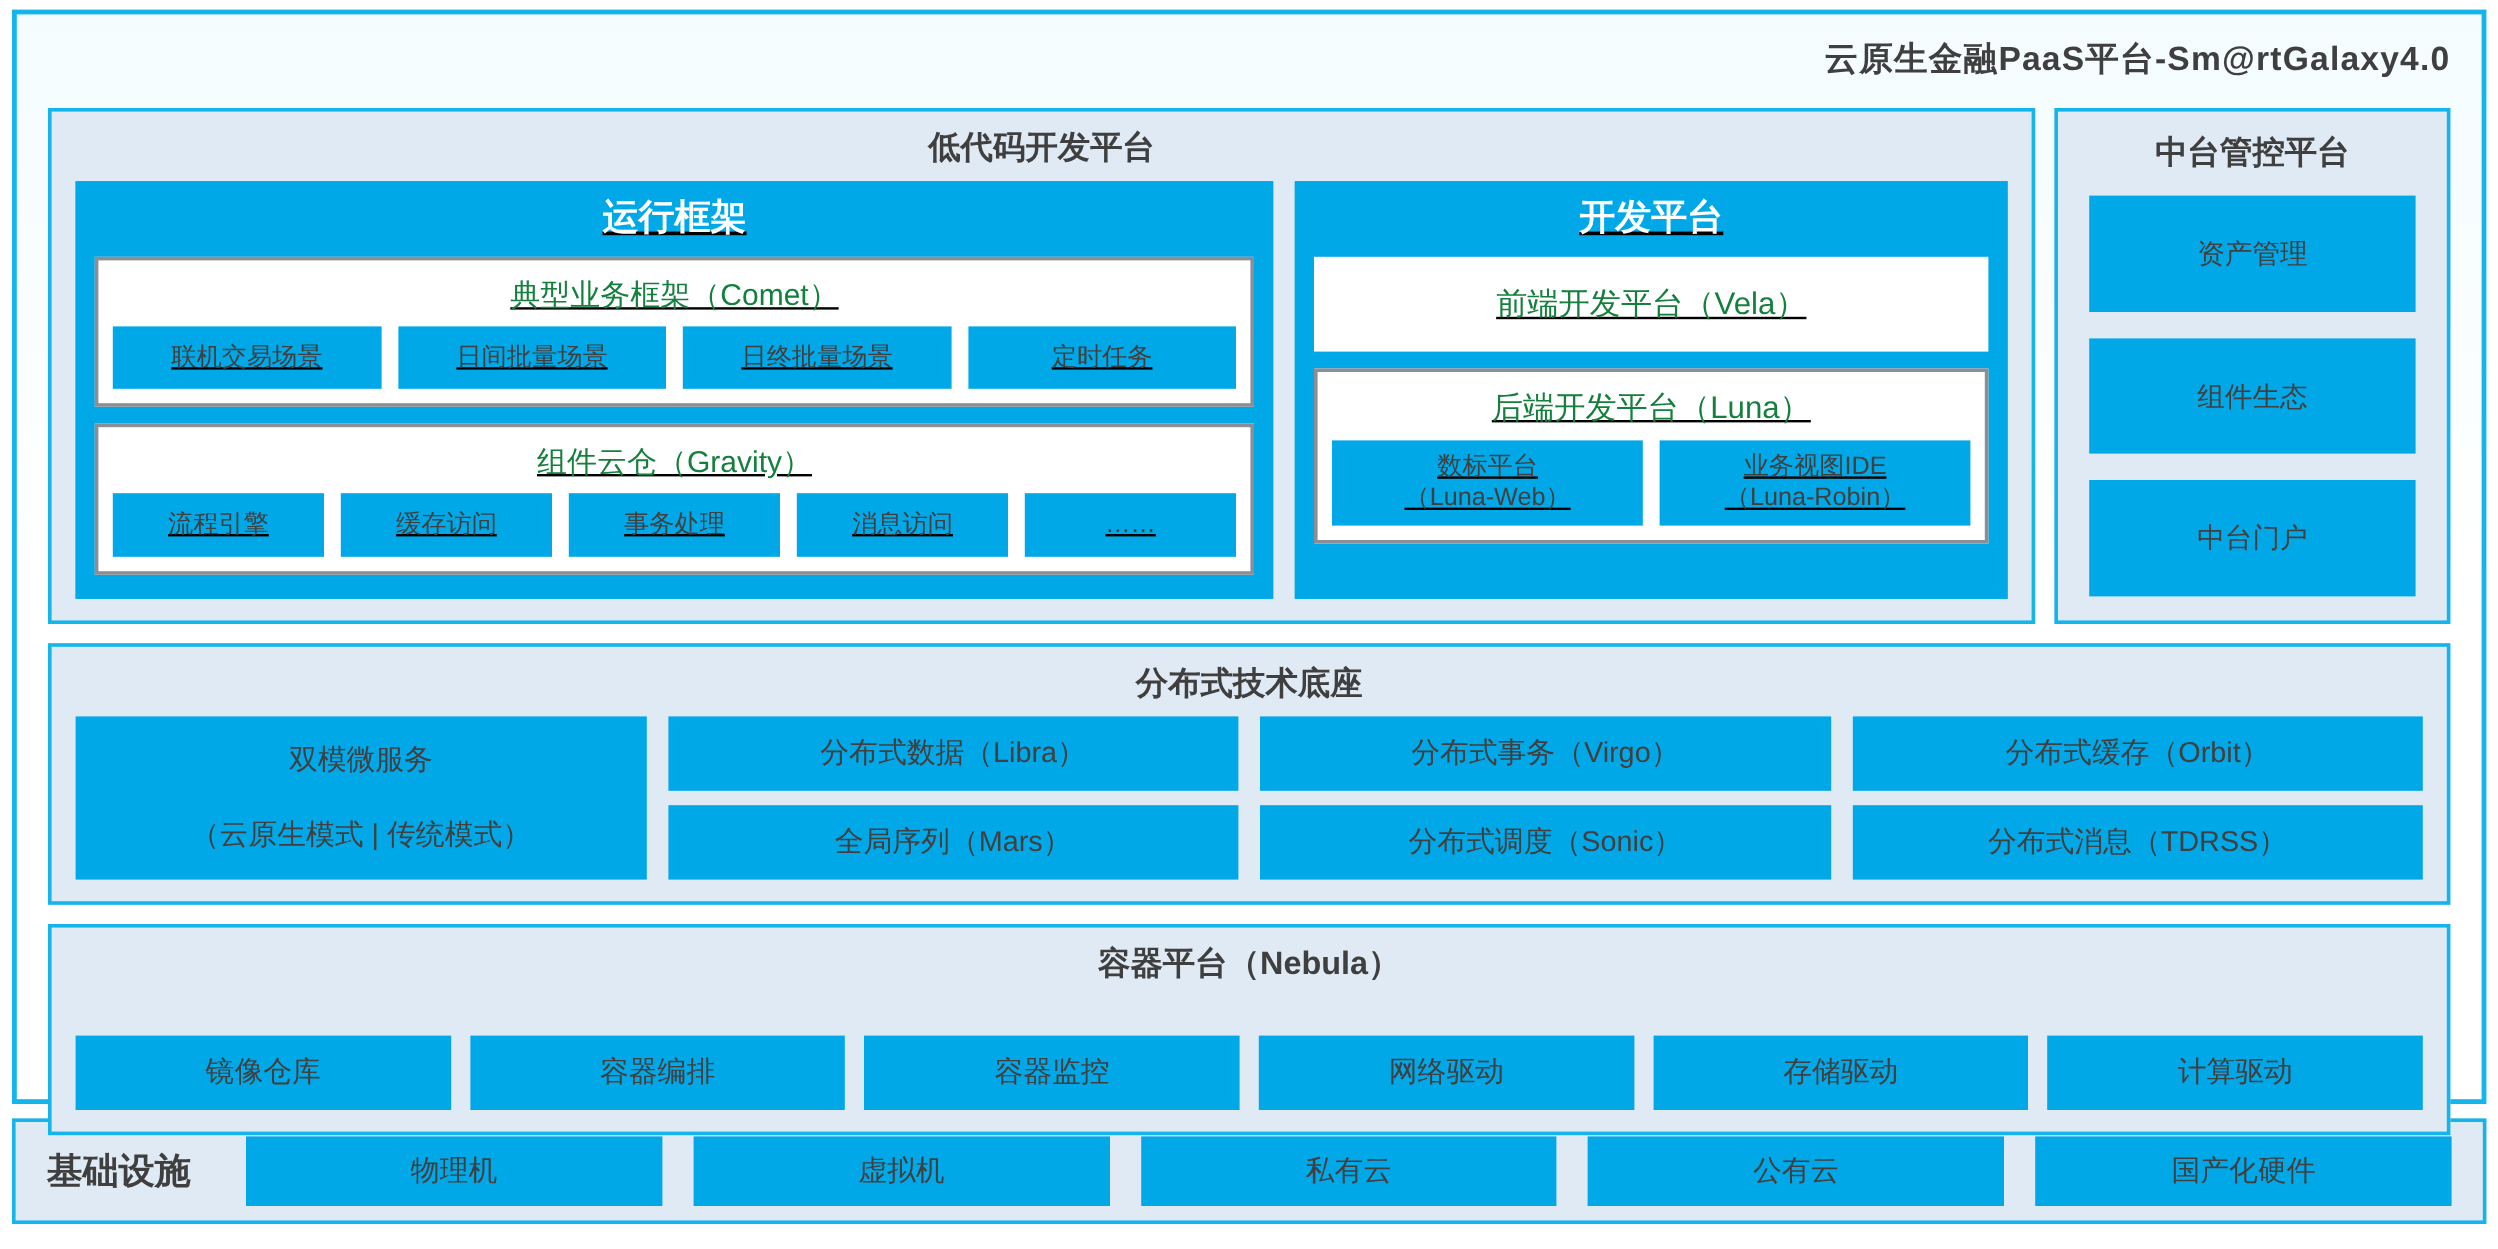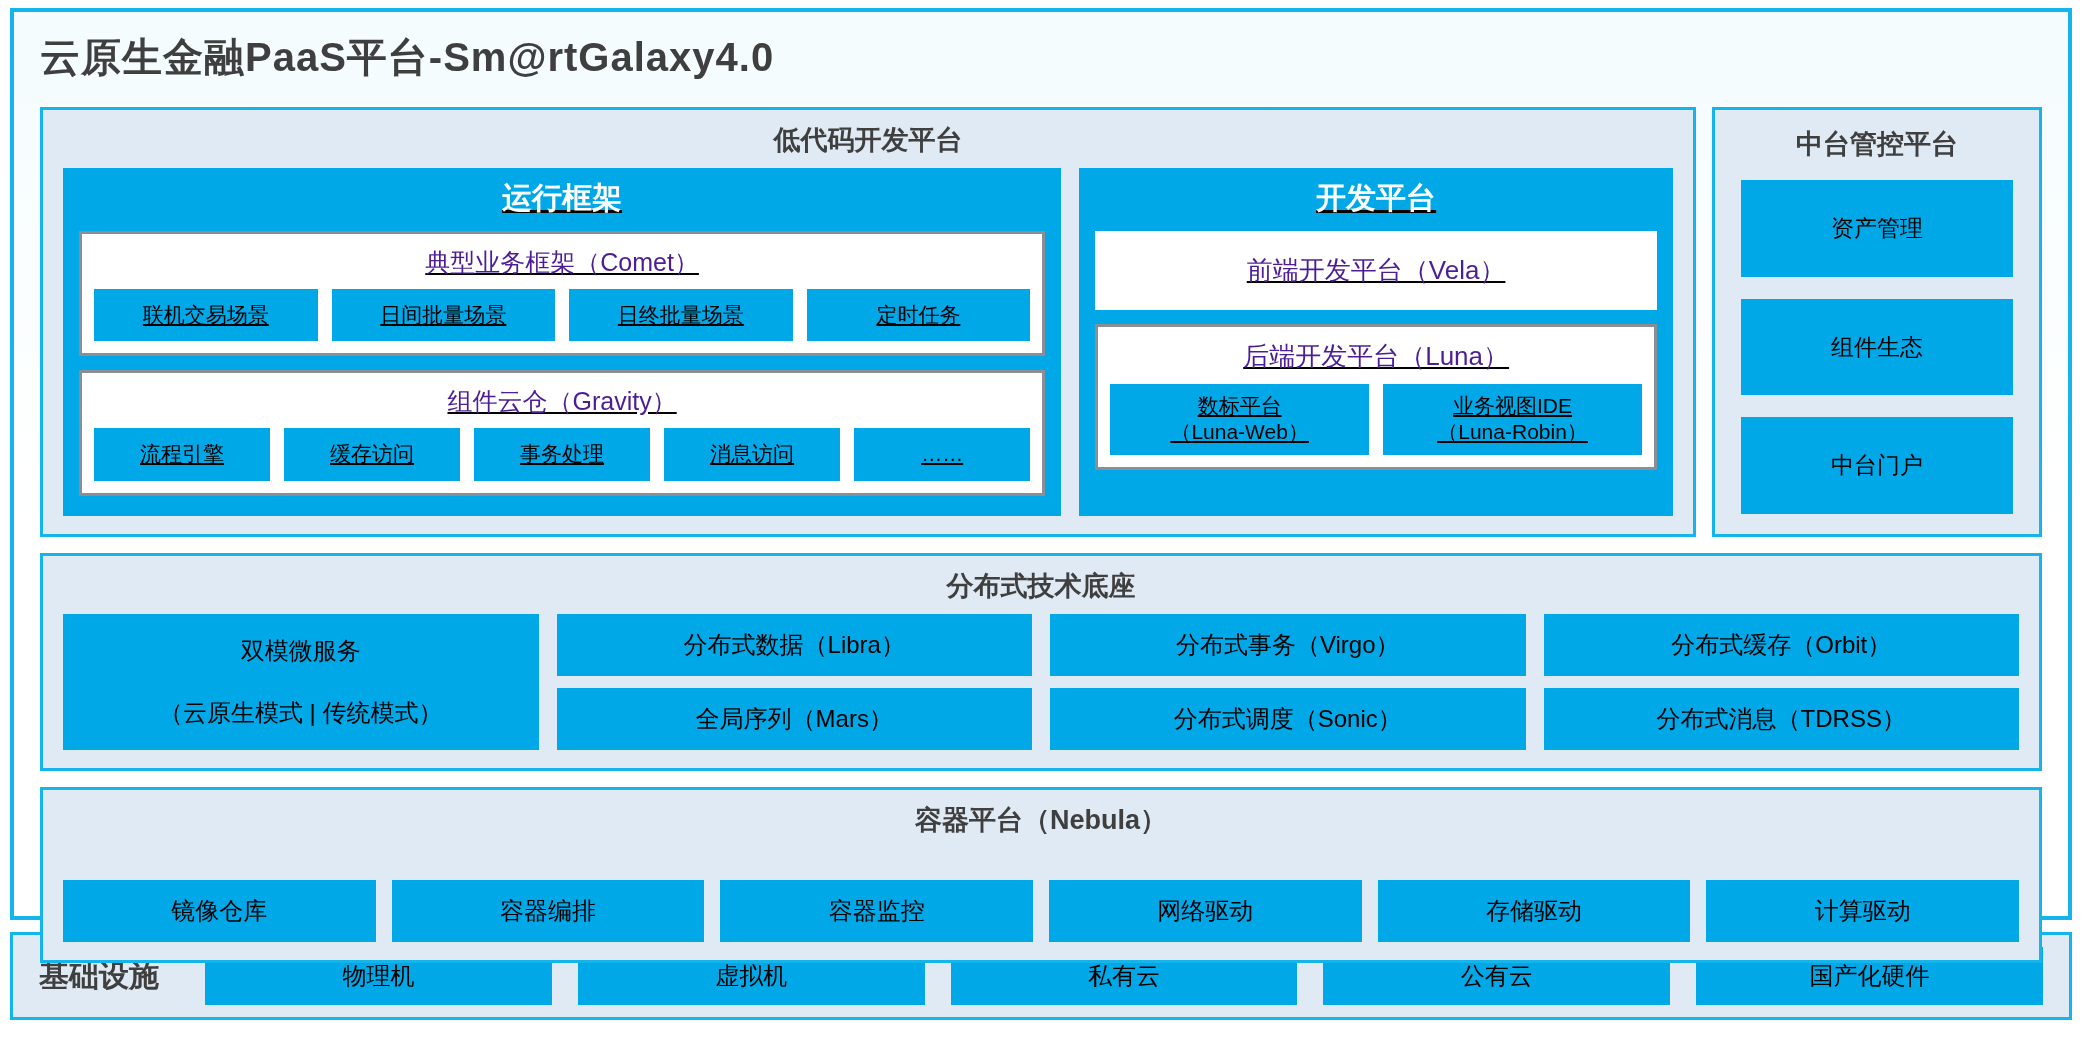--- a/index.html
+++ b/index.html
@@ -16,22 +16,22 @@
     margin: 8px 10px 0 10px;
     border: 4px solid #13b5ea;
     background: linear-gradient(180deg, #f4fcfe 0%, #ffffff 55%, #ffffff 100%);
     flex: 0 0 auto;
     height: 912px;
     padding: 0 26px 14px 26px;
     display: flex;
     flex-direction: column;
   }
   .main-title {
-    text-align: left;
-    font-size: 40px;
+    text-align: right;
+    font-size: 28px;
     font-weight: bold;
     color: #3f3f3f;
     letter-spacing: 1px;
     padding: 18px 0 22px 0;
     flex: 0 0 auto;
   }
 
   
   .panel {
     background: #e0eaf4;
@@ -70,28 +70,28 @@
     background: #ffffff;
     border: 3px solid #8b8f93;
     padding: 8px 12px 12px 12px;
     margin-bottom: 14px;
   }
   .white-box.plain { border: none; }
   .white-box:last-child { margin-bottom: 0; }
   .white-box-title {
     text-align: center;
     font-size: 25px;
-    color: #4c1d95;
+    color: #15803d;
     padding: 4px 0 10px 0;
   }
 
   .tile-row { display: flex; gap: 14px; }
   .tile {
     background: #00a8e8;
-    color: #000000;
+    color: #404040;
     font-size: 21px;
     text-align: right;
     padding: 13px 6px;
     flex: 1 1 0;
     white-space: nowrap;
     display: flex;
     align-items: center;
     justify-content: center;
     line-height: 1.25;
   }

